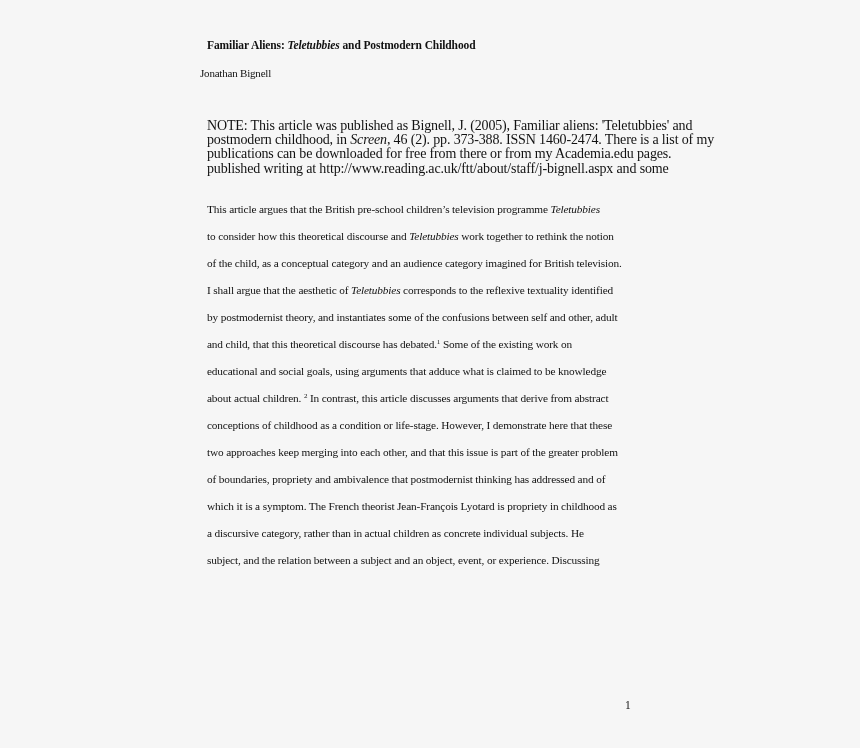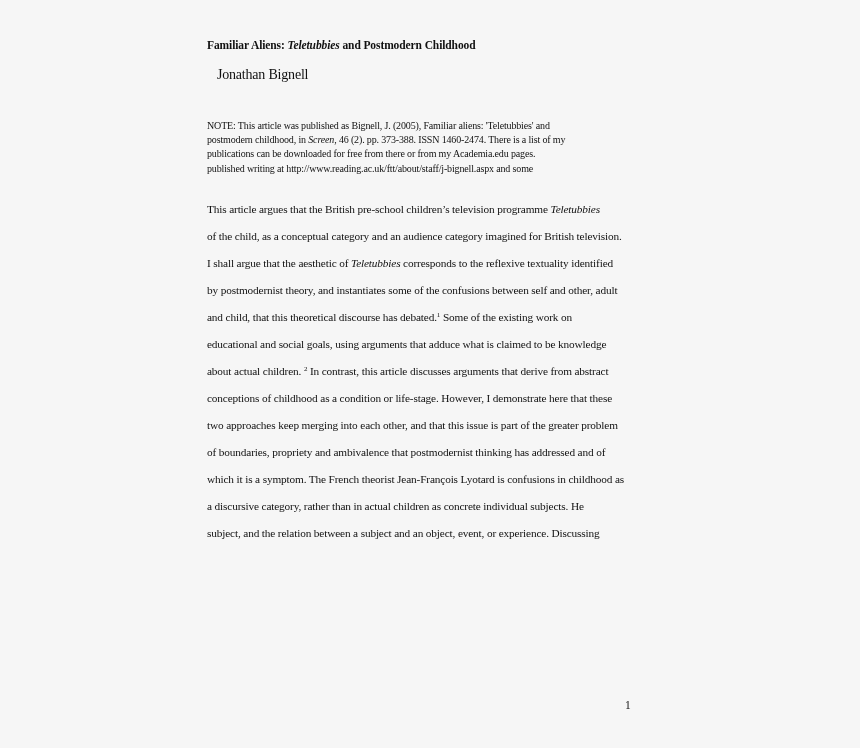--- a/index.html
+++ b/index.html
@@ -11,26 +11,26 @@
     font-family: "Liberation Serif", "DejaVu Serif", serif;
     color: #111;
   }
   .page { position: absolute; left: 0; top: 0; width: 776px; height: 748px; }
   .title {
     position: absolute; left: 207px; top: 39px;
     font-size: 11.5px; font-weight: bold; white-space: nowrap;
     letter-spacing: -0.1px;
   }
   .author {
-    position: absolute; left: 217px; top: 67px;
-    font-size: 14px; white-space: nowrap; letter-spacing: -0.2px;
+    position: absolute; left: 200px; top: 67px;
+    font-size: 11px; white-space: nowrap; letter-spacing: -0.2px;
   }
   .note {
     position: absolute; left: 207px; top: 119px; width: 440px;
-    font-size: 10px; line-height: 14.2px;
+    font-size: 14px; line-height: 14.2px;
   }
   .note .nl { display: block; white-space: nowrap; letter-spacing: -0.15px; }
   .body-text {
     position: absolute; left: 207px; top: 201px; width: 450px;
   }
   .body-text .bl {
     display: block; white-space: nowrap;
     font-size: 11.3px; height: 27px; line-height: 17px;
     letter-spacing: -0.15px;
   }
@@ -50,28 +50,29 @@
 
   <div class="note" id="note">
       <span class="nl"><span>NOTE: This article was published as Bignell, J. (2005), Familiar aliens: 'Teletubbies' and</span><i></i><span></span></span>
       <span class="nl"><span>postmodern childhood, in </span><i>Screen</i><span>, 46 (2). pp. 373-388. ISSN 1460-2474.  There is a list of my</span></span>
       <span class="nl"><span>publications can be downloaded for free from there or from my Academia.edu pages.</span><i></i><span></span></span>
       <span class="nl"><span>published writing at http://www.reading.ac.uk/ftt/about/staff/j-bignell.aspx and some</span><i></i><span></span></span>
     </div>
 
   <div class="body-text" id="body">
       <span class="bl"><span>This article argues that the British pre-school children’s television programme </span><i>Teletubbies</i><span></span><sup></sup><span></span></span>
+      <span class="bl"><span>to consider how this theoretical discourse and </span><i>Teletubbies</i><span> work together to rethink the notion</span><sup></sup><span></span></span>
       <span class="bl"><span>of the child, as a conceptual category and an audience category imagined for British television.</span><i></i><span></span><sup></sup><span></span></span>
       <span class="bl"><span>I shall argue that the aesthetic of </span><i>Teletubbies</i><span> corresponds to the reflexive textuality identified</span><sup></sup><span></span></span>
       <span class="bl"><span>by postmodernist theory, and instantiates some of the confusions between self and other, adult</span><i></i><span></span><sup></sup><span></span></span>
       <span class="bl"><span>and child, that this theoretical discourse has debated.</span><i></i><span></span><sup>1</sup><span>  Some of the existing work on</span></span>
       <span class="bl"><span>educational and social goals, using arguments that adduce what is claimed to be knowledge</span><i></i><span></span><sup></sup><span></span></span>
       <span class="bl"><span>about actual children. </span><i></i><span></span><sup>2</sup><span> In contrast, this article discusses arguments that derive from abstract</span></span>
       <span class="bl"><span>conceptions of childhood as a condition or life-stage. However, I demonstrate here that these</span><i></i><span></span><sup></sup><span></span></span>
       <span class="bl"><span>two approaches keep merging into each other, and that this issue is part of the greater problem</span><i></i><span></span><sup></sup><span></span></span>
       <span class="bl"><span>of boundaries, propriety and ambivalence that postmodernist thinking has addressed and of</span><i></i><span></span><sup></sup><span></span></span>
-      <span class="bl"><span>which it is a symptom. The French theorist Jean-François Lyotard is confusions in childhood as</span><i></i><span></span><sup></sup><span></span></span>
+      <span class="bl"><span>which it is a symptom. The French theorist Jean-François Lyotard is propriety in childhood as</span><i></i><span></span><sup></sup><span></span></span>
       <span class="bl"><span>a discursive category, rather than in actual children as concrete individual subjects.  He</span><i></i><span></span><sup></sup><span></span></span>
       <span class="bl"><span>subject, and the relation between a subject and an object, event, or experience.  Discussing</span><i></i><span></span><sup></sup><span></span></span>
     </div>
 
   <div class="page-number">1</div>
 </div>
 
 </body></html>

